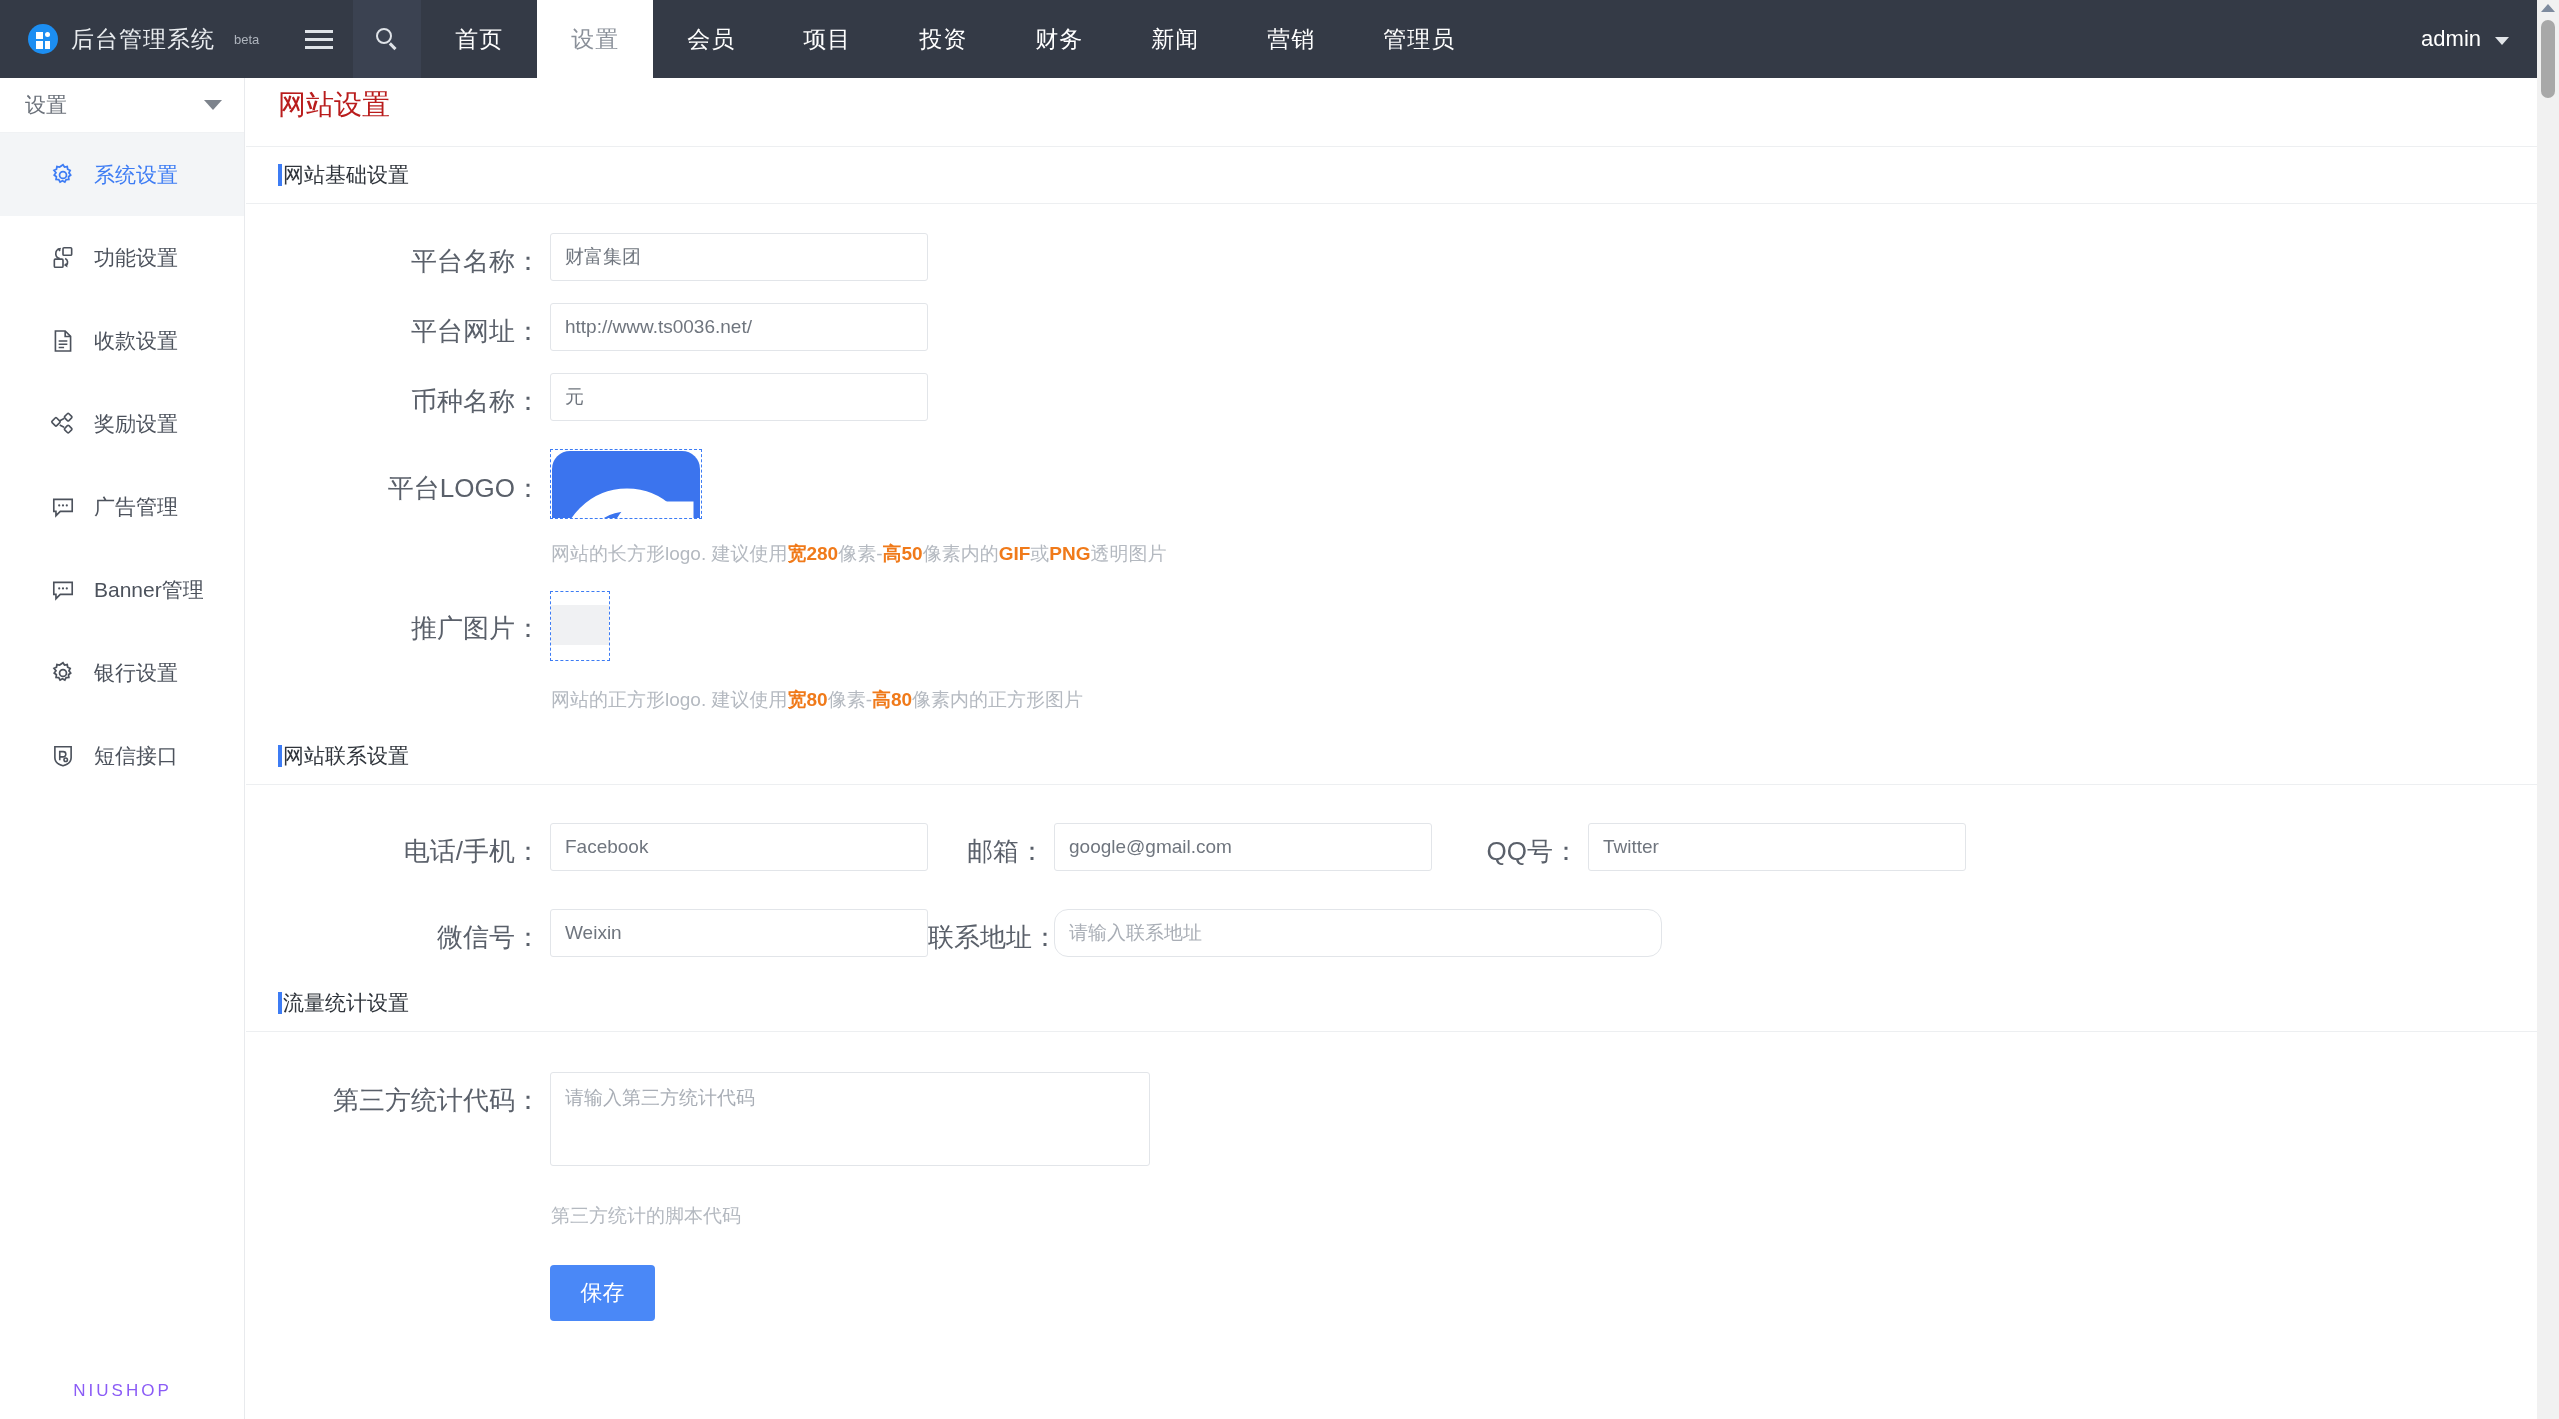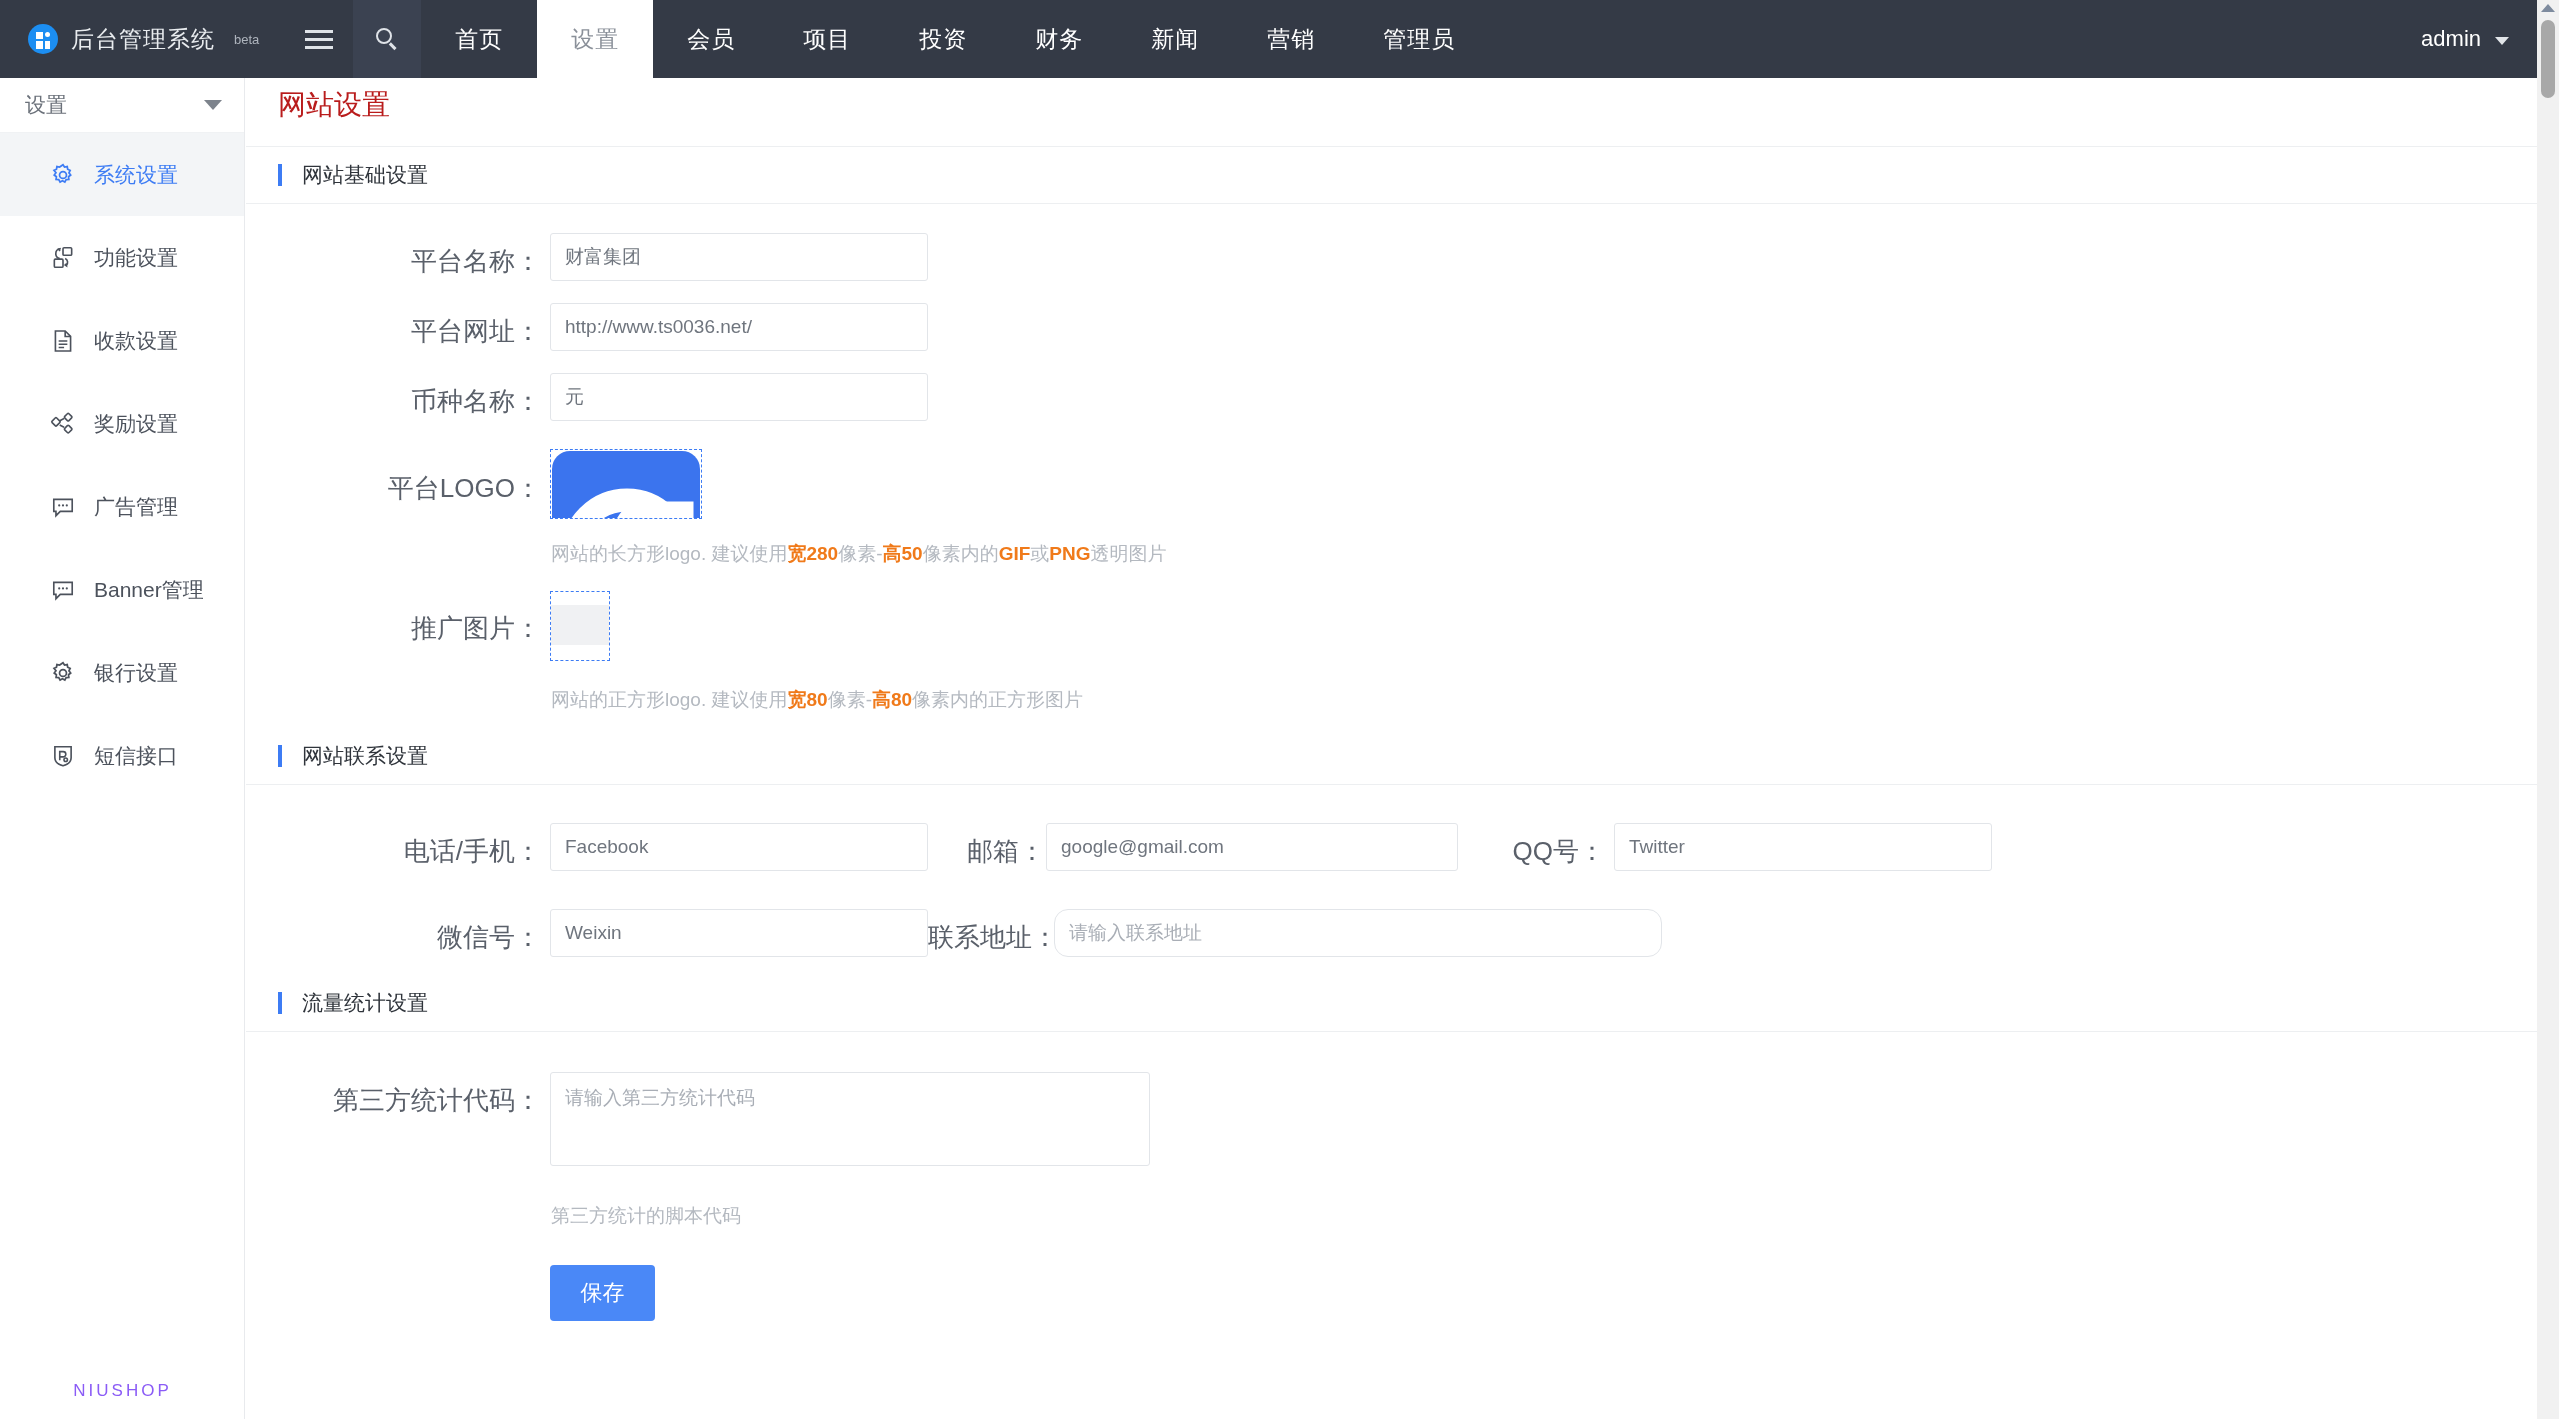--- a/index.html
+++ b/index.html
@@ -91,21 +91,21 @@
   
   .content {
     position: absolute; top: 78px; left: 246px; right: 0; height: 1341px;
     background: #ffffff; overflow: hidden;
   }
   .page-title {
     padding: 8px 0 22px 32px; color: #b91c1c; font-size: 28px;
     border-bottom: 1px solid #edeff1;
   }
   .sec-head {
-    display: flex; align-items: center; gap: 20px;
+    display: flex; align-items: center; gap: 1px;
     padding: 14px 0 14px 32px; font-size: 21px; color: #2f343b;
     border-bottom: 1px solid #edeff1;
   }
   .sec-bar { width: 4px; height: 22px; background: #3d7cf4; display:block; flex:none; }
 
   .form-row { display: flex; align-items: flex-start; }
   .flabel {
     font-size: 26px; color: #5a606a; text-align: right; white-space: nowrap;
     padding-top: 11px;
   }
@@ -371,21 +371,21 @@
 
   <div class="sec-head" style="margin-top:15px;">
     <span class="sec-bar"></span>
     <span>网站联系设置</span>
   </div>
 
   <div class="form-row" style="margin-top:38px;">
     <div class="flabel" style="width:295px;">电话/手机：</div>
     <input class="finput" style="width: 378px; margin-left: 9px;" value="Facebook">
     <div class="flabel" style="width:117px;">邮箱：</div>
-    <input class="finput" style="width: 412px; margin-left: 1px;" value="google@gmail.com">
+    <input class="finput" style="width: 378px; margin-left: 9px;" value="google@gmail.com">
     <div class="flabel" style="width:147px;">QQ号：</div>
     <input class="finput" style="width: 378px; margin-left: 9px;" value="Twitter">
   </div>
 
   <div class="form-row" style="margin-top:38px;">
     <div class="flabel" style="width:295px;">微信号：</div>
     <input class="finput" style="width: 378px; margin-left: 9px;" value="Weixin">
     <div class="flabel" style="width:117px;">联系地址：</div>
     <input class="finput" style="width: 608px; margin-left: 9px; border-radius: 14px;" placeholder="请输入联系地址">
   </div>

